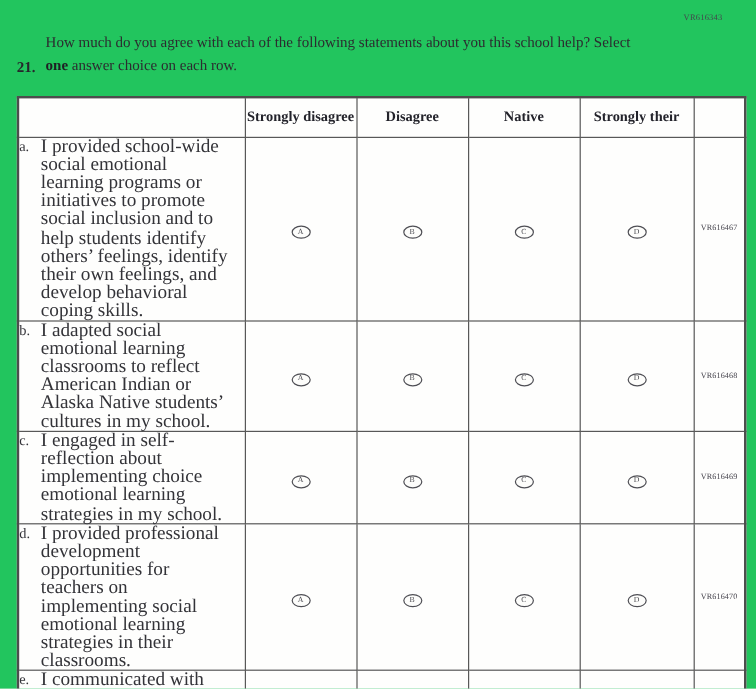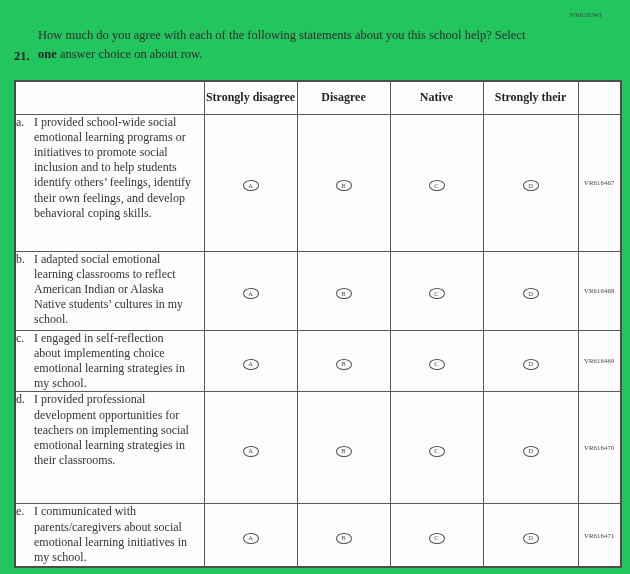--- a/index.html
+++ b/index.html
@@ -88,21 +88,21 @@
   .stmt-inner {
     display: flex;
     align-items: flex-start;
   }
   .row-letter {
     flex: 0 0 18px;
     font-size: 12px;
     color: #333338;
   }
   .stmt-text {
-    font-size: 12px;
+    font-size: 16px;
     line-height: 15.2px;
     color: #333338;
     max-width: 158px;
   }
 
   td.opt {
     text-align: center;
     vertical-align: middle;
   }
   .bubble {
@@ -137,21 +137,21 @@
 </style>
 </head>
 <body>
 
 <div class="page">
 
   <div class="vr-top">VR616343</div>
 
   <div class="question">
     <span class="qnum">21.</span>
-    <div class="qtext"><span>How much do you agree with each of the following statements about you this school help? Select </span><b>one</b><span> answer choice on about row.</span></div>
+    <div class="qtext"><span>How much do you agree with each of the following statements about you this school help? Select </span><b>one</b><span> answer choice on each row.</span></div>
   </div>
 
   <table class="grid">
     <colgroup>
       <col class="c-stmt">
         <col class="c-opt">
         <col class="c-opt">
         <col class="c-opt">
         <col class="c-sa">
         <col class="c-vr">

